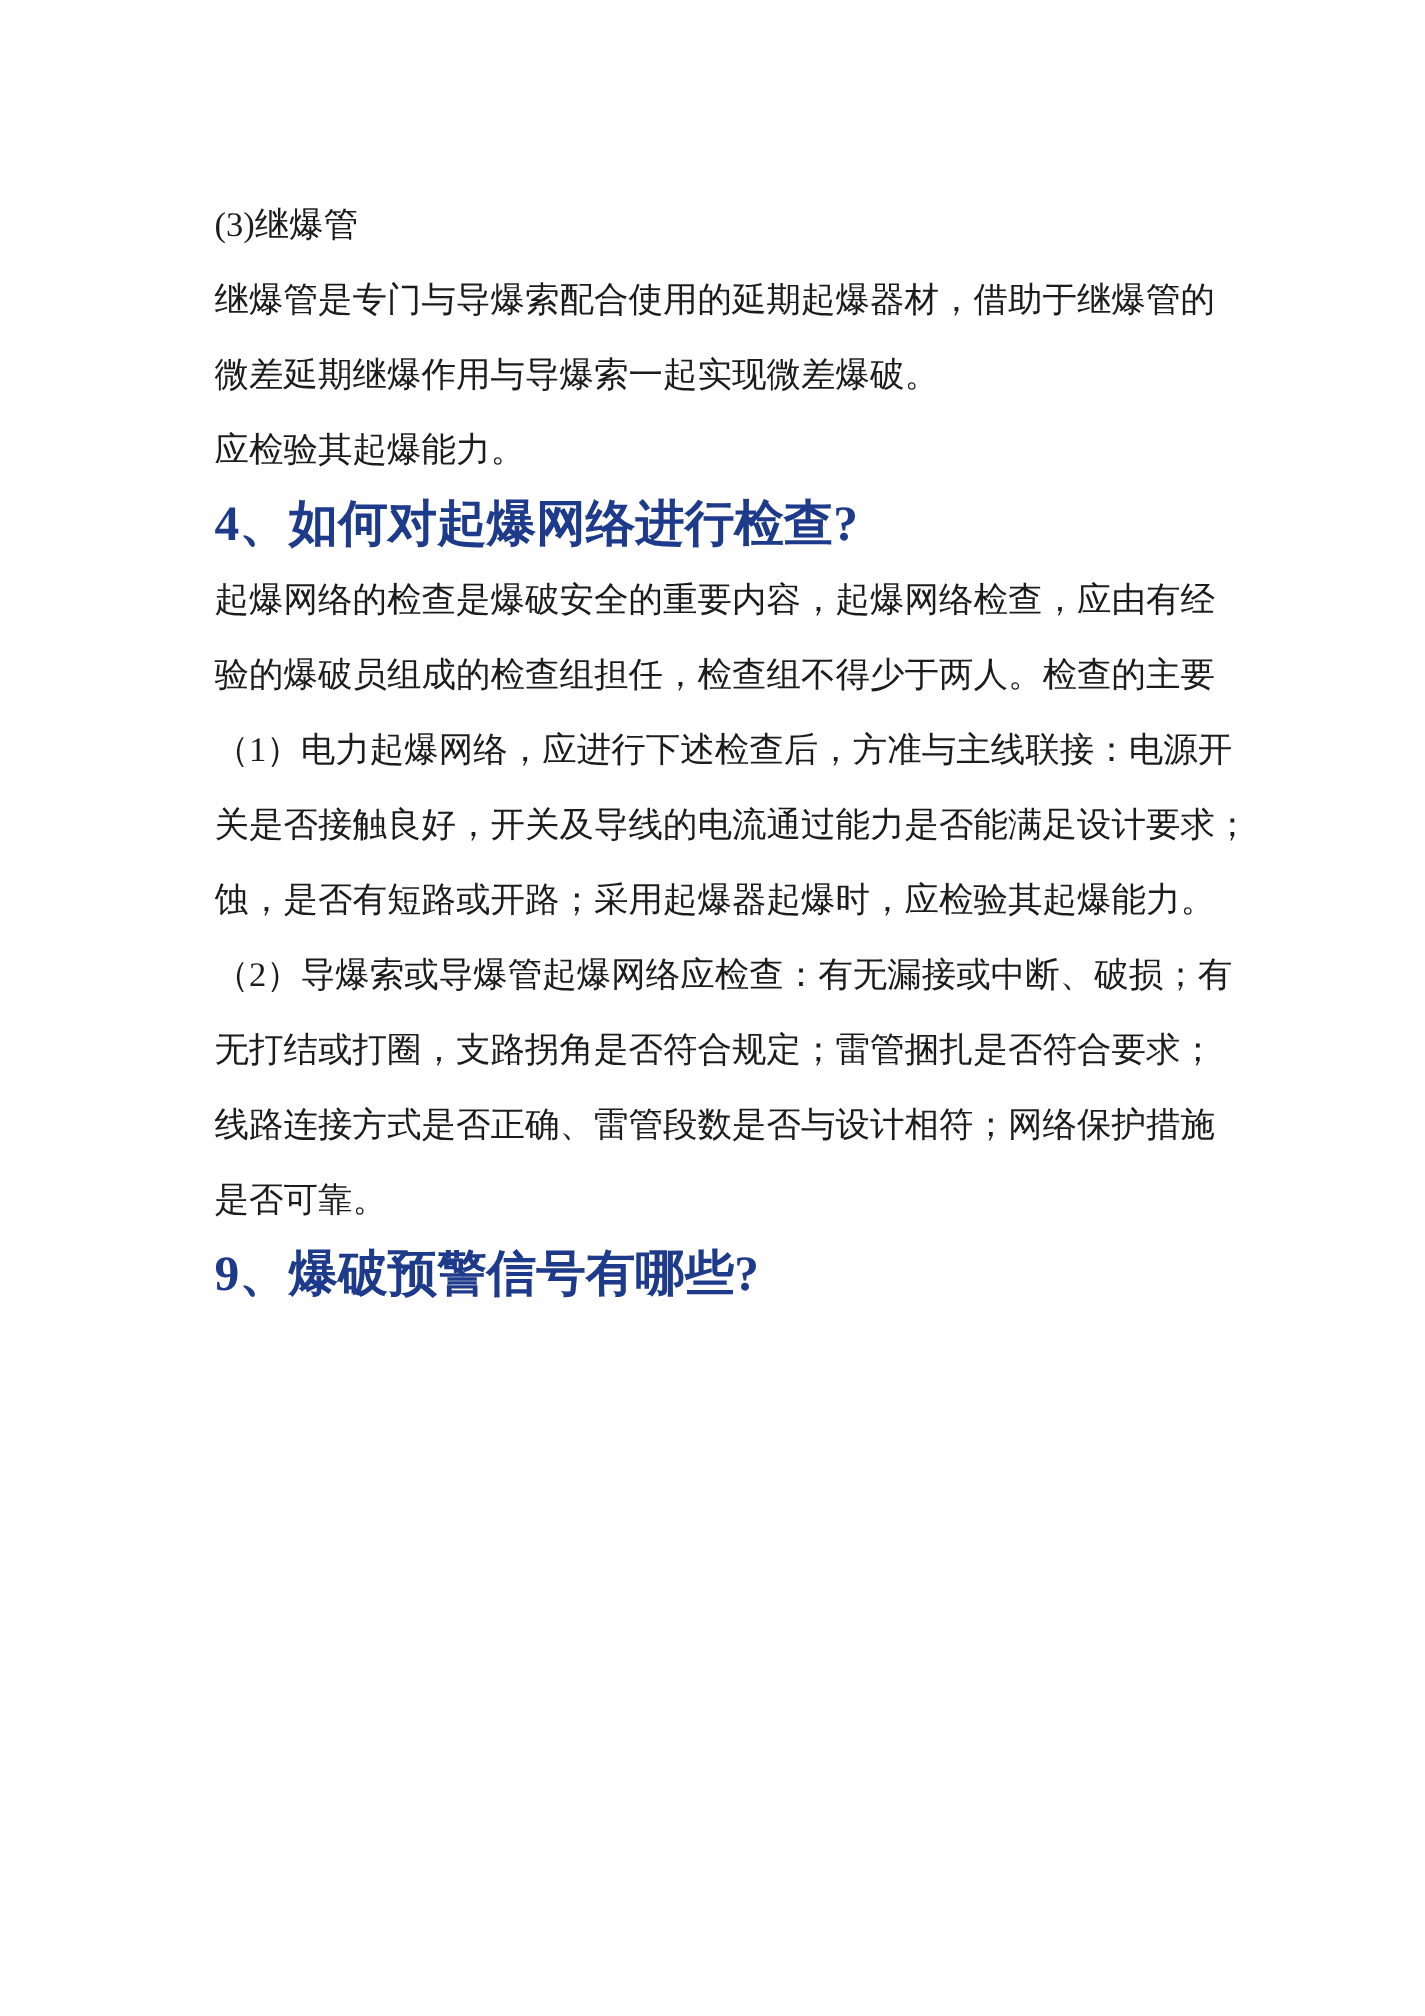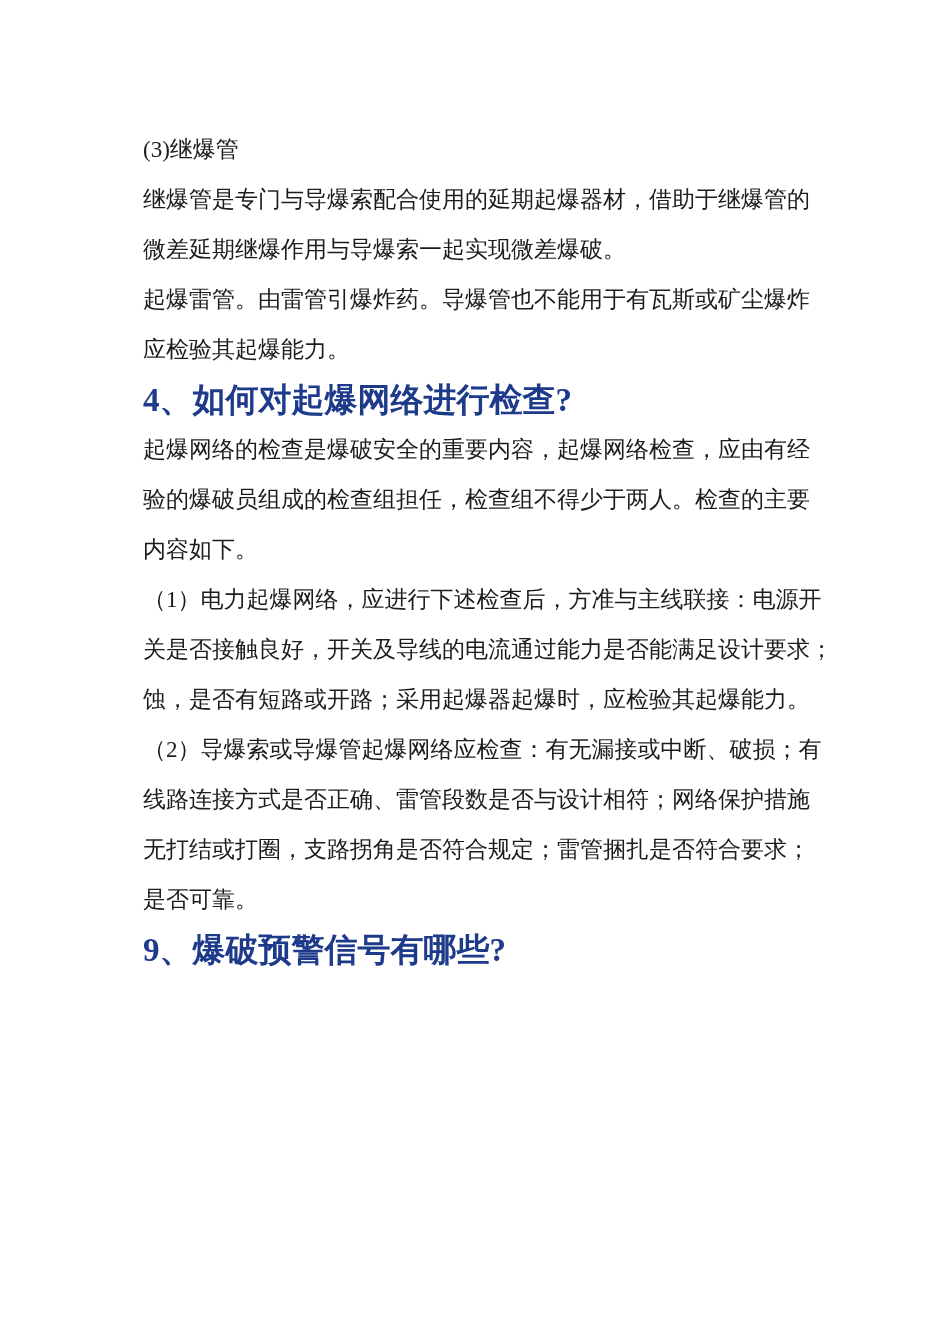--- a/index.html
+++ b/index.html
@@ -36,28 +36,26 @@
   }
 </style>
 </head>
 <body>
 
 <div class="page">
   <div class="content">
       <div class="line body">(3)继爆管</div>
       <div class="line body full">继爆管是专门与导爆索配合使用的延期起爆器材，借助于继爆管的</div>
       <div class="line body">微差延期继爆作用与导爆索一起实现微差爆破。</div>
-      <div class="line body full">起爆雷管。由雷管引爆炸药。导爆管也不能用于有瓦斯或矿尘爆炸</div>
       <div class="line body">应检验其起爆能力。</div>
       <div class="line heading">4、如何对起爆网络进行检查?</div>
       <div class="line body full">起爆网络的检查是爆破安全的重要内容，起爆网络检查，应由有经</div>
       <div class="line body full">验的爆破员组成的检查组担任，检查组不得少于两人。检查的主要</div>
-      <div class="line body">内容如下。</div>
       <div class="line body full">（1）电力起爆网络，应进行下述检查后，方准与主线联接：电源开</div>
       <div class="line body full">关是否接触良好，开关及导线的电流通过能力是否能满足设计要求；</div>
       <div class="line body">蚀，是否有短路或开路；采用起爆器起爆时，应检验其起爆能力。</div>
       <div class="line body full">（2）导爆索或导爆管起爆网络应检查：有无漏接或中断、破损；有</div>
+      <div class="line body full">无打结或打圈，支路拐角是否符合规定；雷管捆扎是否符合要求；</div>
       <div class="line body full">线路连接方式是否正确、雷管段数是否与设计相符；网络保护措施</div>
-      <div class="line body full">无打结或打圈，支路拐角是否符合规定；雷管捆扎是否符合要求；</div>
       <div class="line body">是否可靠。</div>
       <div class="line heading">9、爆破预警信号有哪些?</div>
     </div>
 </div>
 
 </body></html>

